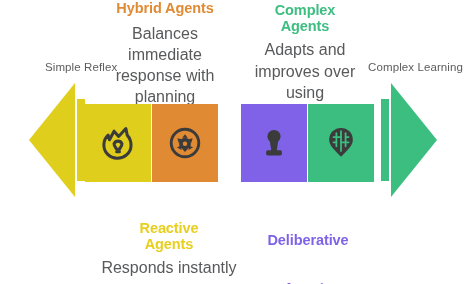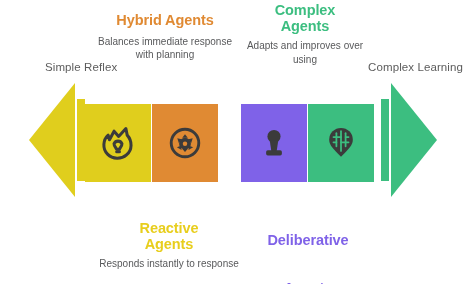--- a/index.html
+++ b/index.html
@@ -38,28 +38,28 @@
     text-align: center;
     line-height: 1.22;
   }
   .group-title {
     font-size: 14.5px;
     font-weight: bold;
     letter-spacing: -0.1px;
     display: block;
   }
   .group-desc {
-    font-size: 10px;
+    font-size: 16px;
     color: #58595b;
     display: block;
     margin-top: 5px;
     line-height: 1.33;
   }
 
-  #caption-hybrid   { left: 97px;  top: 12px;   width: 136px; text-align: center; }
+  #caption-hybrid   { left: 97px;  top: 0;   width: 136px; text-align: center; }
   #caption-learning { left: 243px; top: 2px;   width: 124px; }
   #caption-reactive { left: 99px;  top: 200px; width: 140px; margin-top: 20px; }
   #caption-delib    { left: 238px; top: 200px; width: 140px; }
 
   #caption-learning .group-title { line-height: 1.12; }
   #caption-reactive .group-title { line-height: 1.12; }
   #caption-delib    .group-title { line-height: 1.12; margin-top: 32px; }
 
   
   .arrow {

